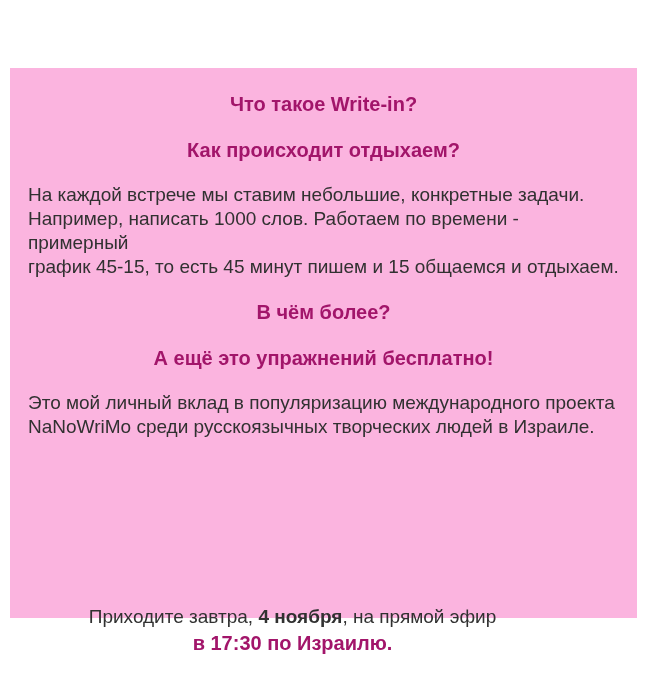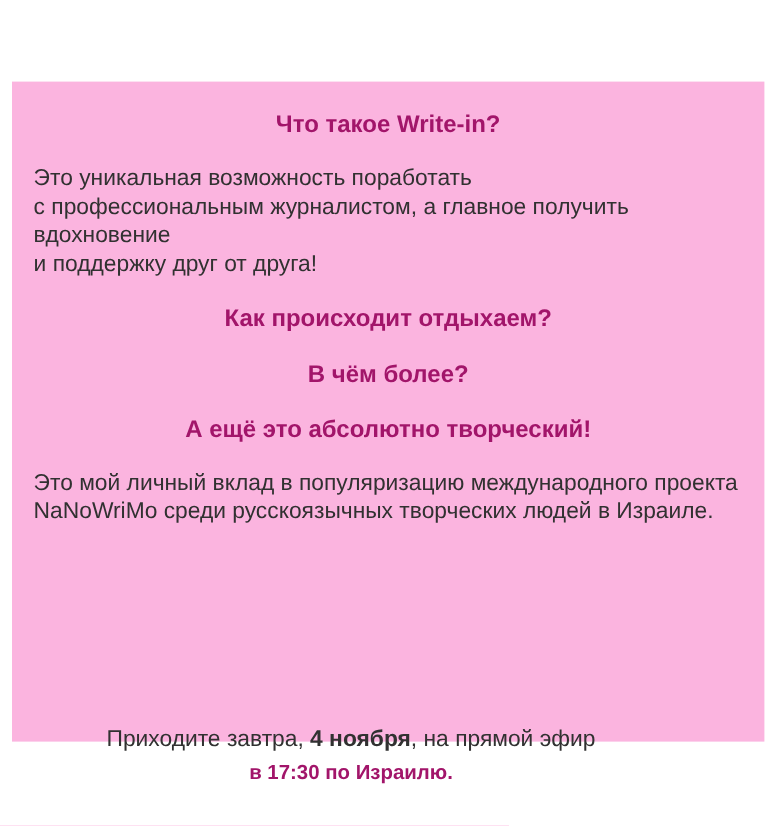--- a/index.html
+++ b/index.html
@@ -52,48 +52,48 @@
     width: 585px;
     text-align: center;
   }
   .footer-line1 {
     font-size: 19px;
     line-height: 27px;
     color: var(--body-text);
   }
   .footer-line1 .bold-date { font-weight: bold; }
   .footer-line2 {
-    font-size: 17px;
+    font-size: 20px;
     line-height: 27px;
     font-weight: bold;
     color: var(--accent);
   }
 </style>
 </head>
 <body>
 
 <div class="info-card">
 
   <div class="section">
     <h2 class="section-title">Что такое Write-in?</h2>
-    <p class="section-body">Это уникальная возможность поработать
-с профессиональным журналистом, а главное получить вдохновение
-и поддержку друг от друга!</p>
   </div>
 
   <div class="section">
     <h2 class="section-title">Как происходит отдыхаем?</h2>
+    <p class="section-body">На каждой встрече мы ставим небольшие, конкретные задачи.
+Например, написать 1000 слов. Работаем по времени - примерный
+график 45-15, то есть 45 минут пишем и 15 общаемся и отдыхаем.</p>
   </div>
 
   <div class="section">
     <h2 class="section-title">В чём более?</h2>
   </div>
 
   <div class="section">
-    <h2 class="section-title">А ещё это абсолютно творческий!</h2>
+    <h2 class="section-title">А ещё это упражнений бесплатно!</h2>
     <p class="section-body">Это мой личный вклад в популяризацию международного проекта
 NaNoWriMo среди русскоязычных творческих людей в Израиле.</p>
   </div>
 
 </div>
 
 <div class="footer-invitation">
   <div class="footer-line1"><span>Приходите завтра, </span><span class="bold-date">4 ноября</span><span>, на прямой эфир</span></div>
   <div class="footer-line2">в 17:30 по Израилю.</div>
 </div>

